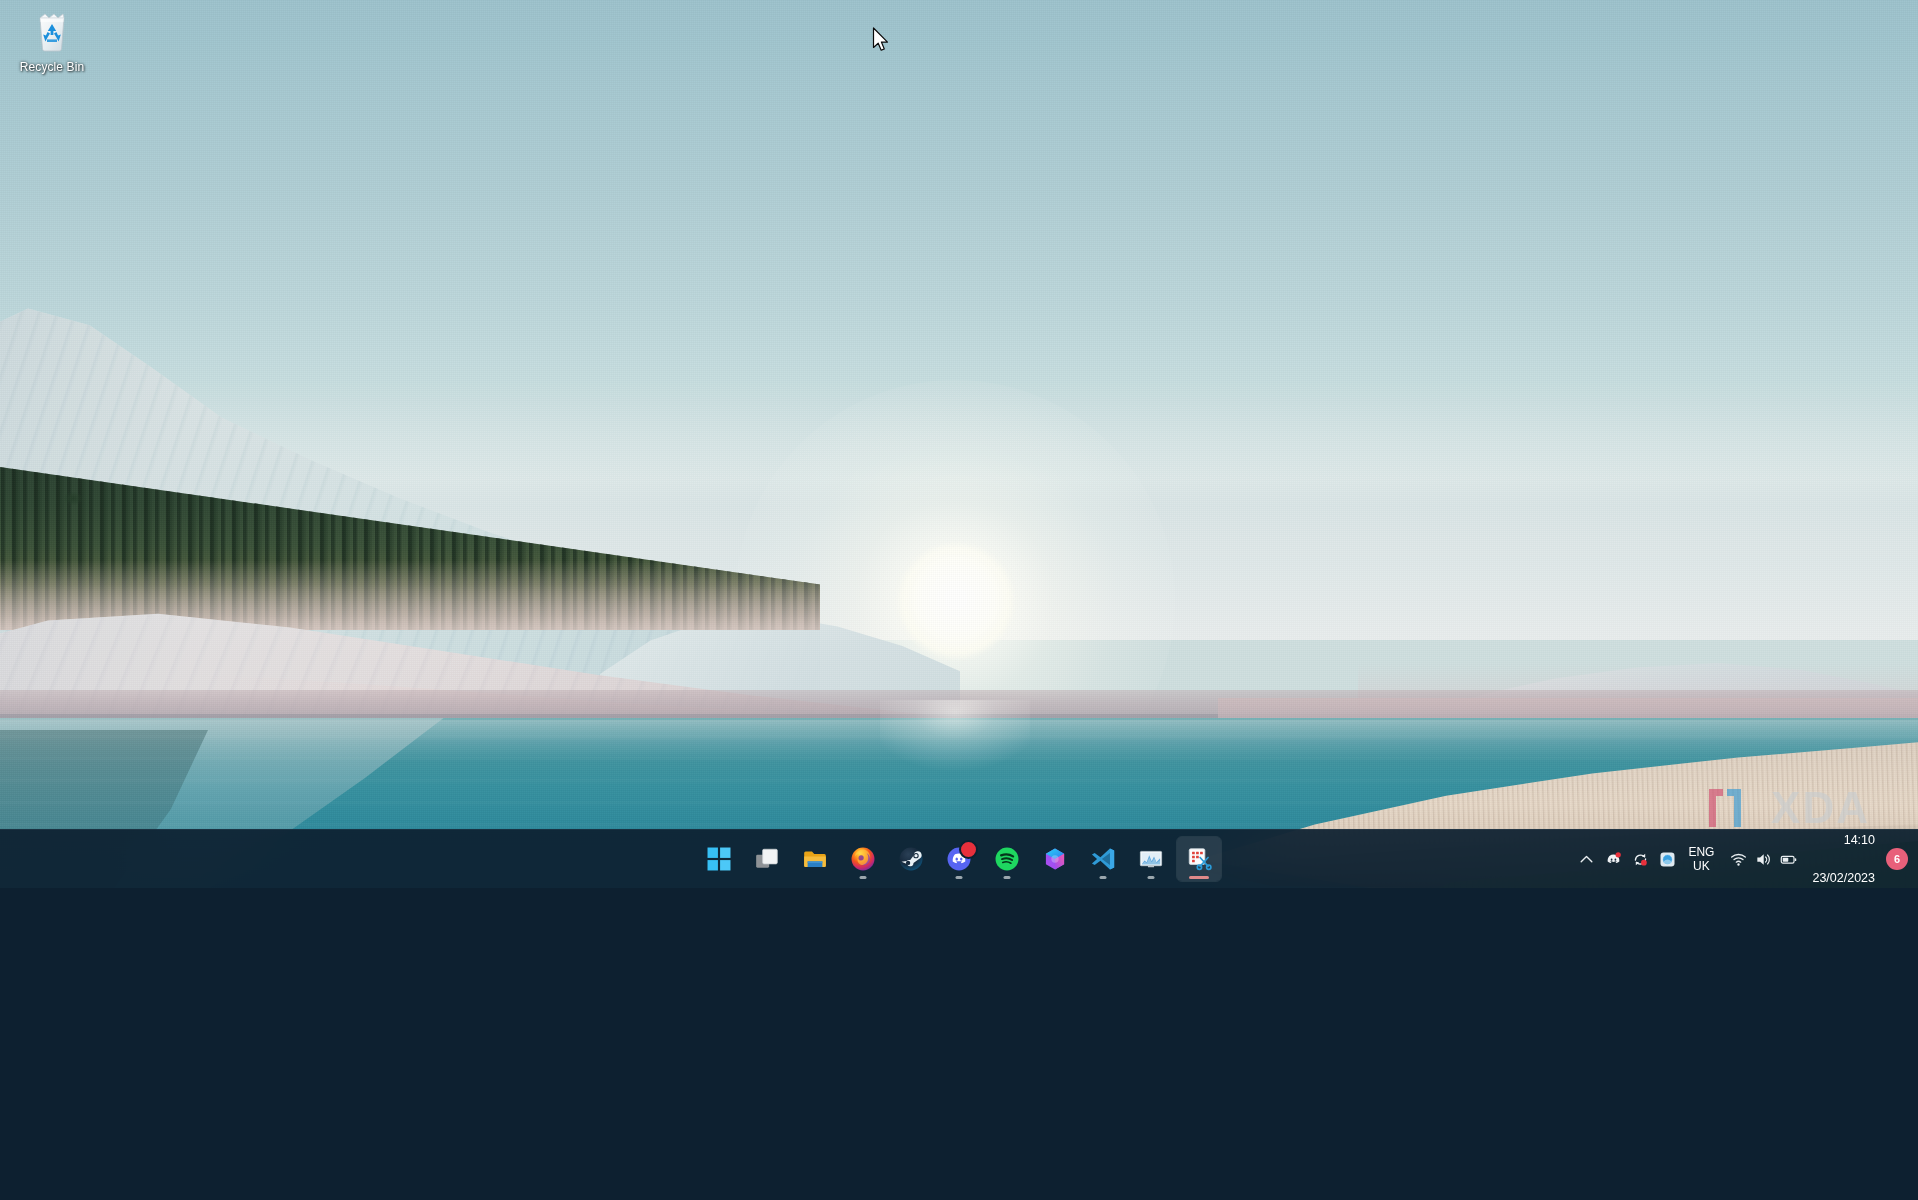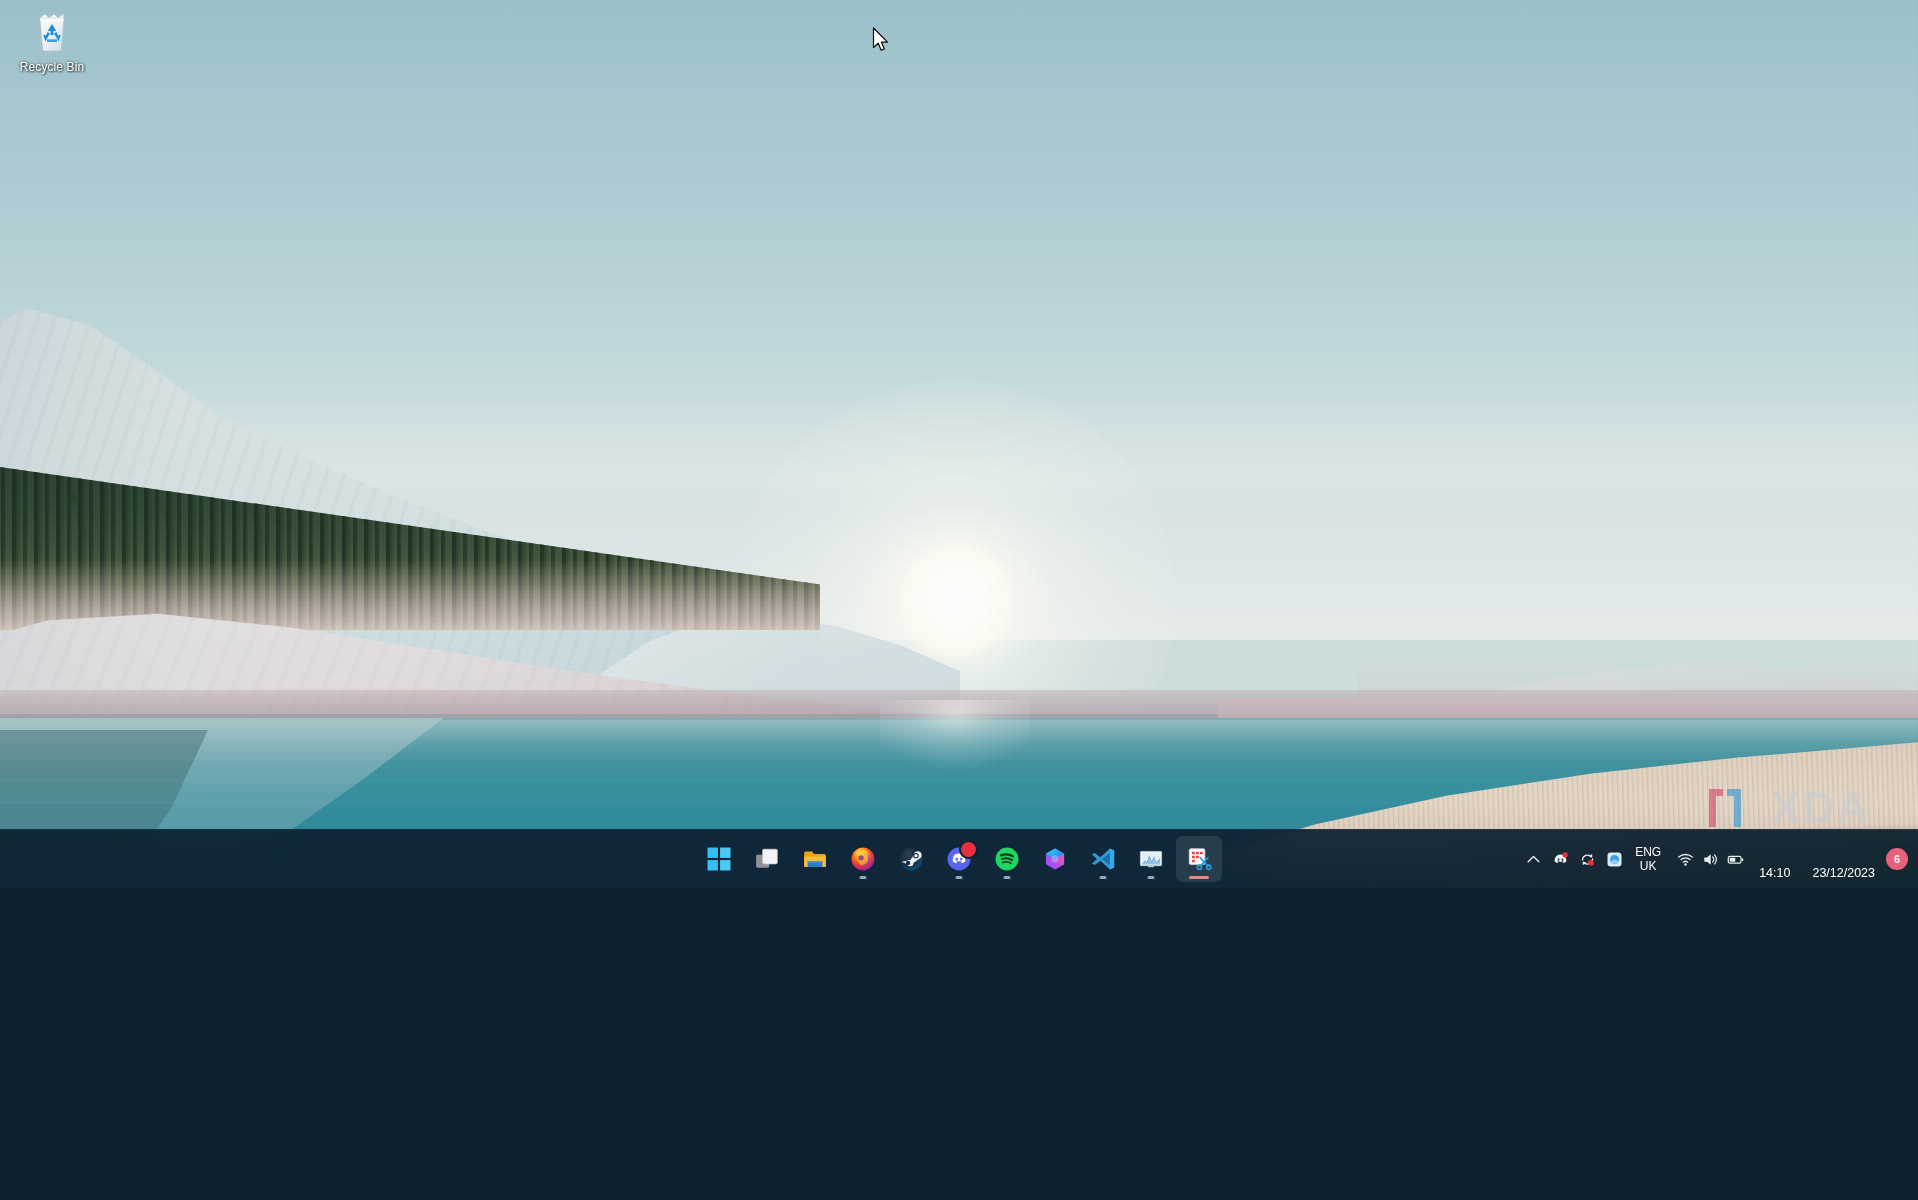--- a/index.html
+++ b/index.html
@@ -494,21 +494,21 @@
     font-family: "Liberation Sans", sans-serif;
   }
 
   #quick-settings {
     display: flex; align-items: center; gap: 8px;
     height: 42px; padding: 0 9px;
     border-radius: 4px; cursor: default;
   }
 
   #clock {
-    display: flex; 
+    display: flex; flex-direction: column;
     align-items: flex-end; justify-content: center;
     height: 44px; padding: 0 9px 0 6px;
     border-radius: 4px; cursor: default;
     text-align: right;
     gap: 22px;
   }
   #clock span {
     font-size: 12.5px; color: #ffffff; line-height: 16px;
     font-family: "Liberation Sans", sans-serif;
     white-space: nowrap;
@@ -814,21 +814,21 @@
         </svg>
         <svg class="tray-ico" viewBox="0 0 16 16">
           <rect x="1.2" y="5" width="12" height="6.4" rx="1.5" fill="none" stroke="#e9eef1" stroke-width="1.15"></rect>
           <rect x="2.6" y="6.4" width="5.2" height="3.6" rx="0.6" fill="#e9eef1"></rect>
           <rect x="14" y="6.9" width="1.3" height="2.6" rx="0.6" fill="#e9eef1"></rect>
         </svg>
       </div>
 
       <div id="clock" title="Date and time">
         <span>14:10</span>
-        <span>23/12/2023</span>
+        <span>23/02/2023</span>
       </div>
 
       <div id="notif-badge" title="Notifications">6</div>
 
     </div>
   </div>
 
   <svg id="cursor" viewBox="0 0 20 28">
     <path d="M1.5 1 L1.5 20.5 L6.2 16.2 L9.2 23.2 L12.3 21.9 L9.4 15.1 L15.5 15.1 Z" fill="#ffffff" stroke="#0a0a0a" stroke-width="1.2" stroke-linejoin="round"></path>
   </svg>

